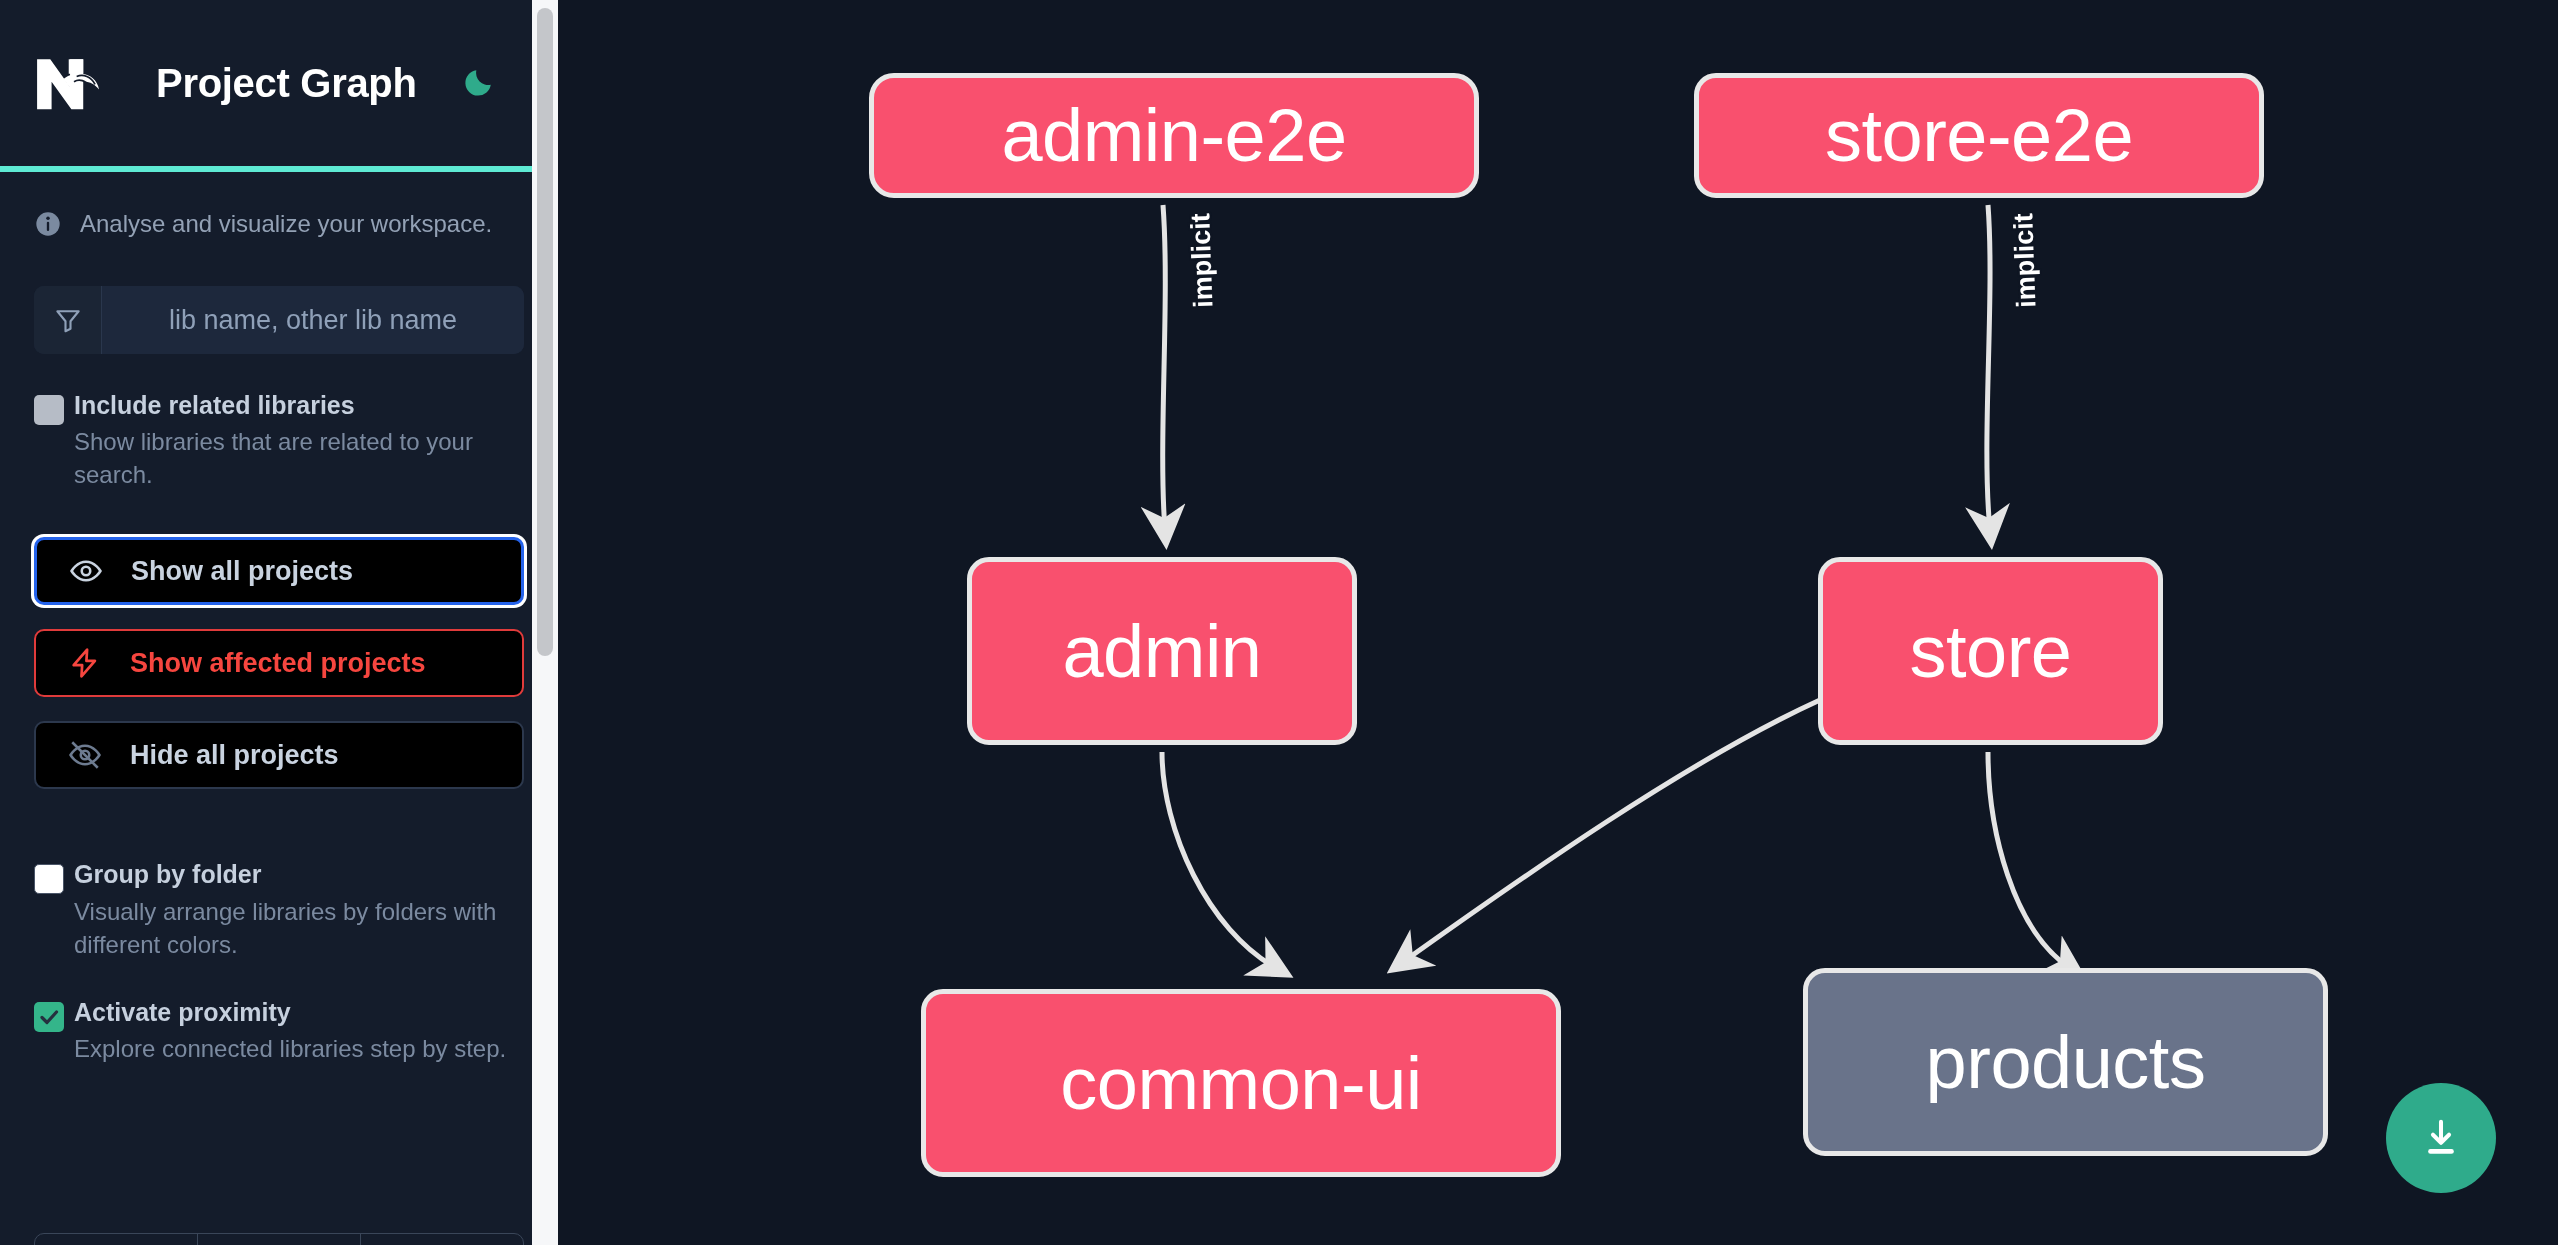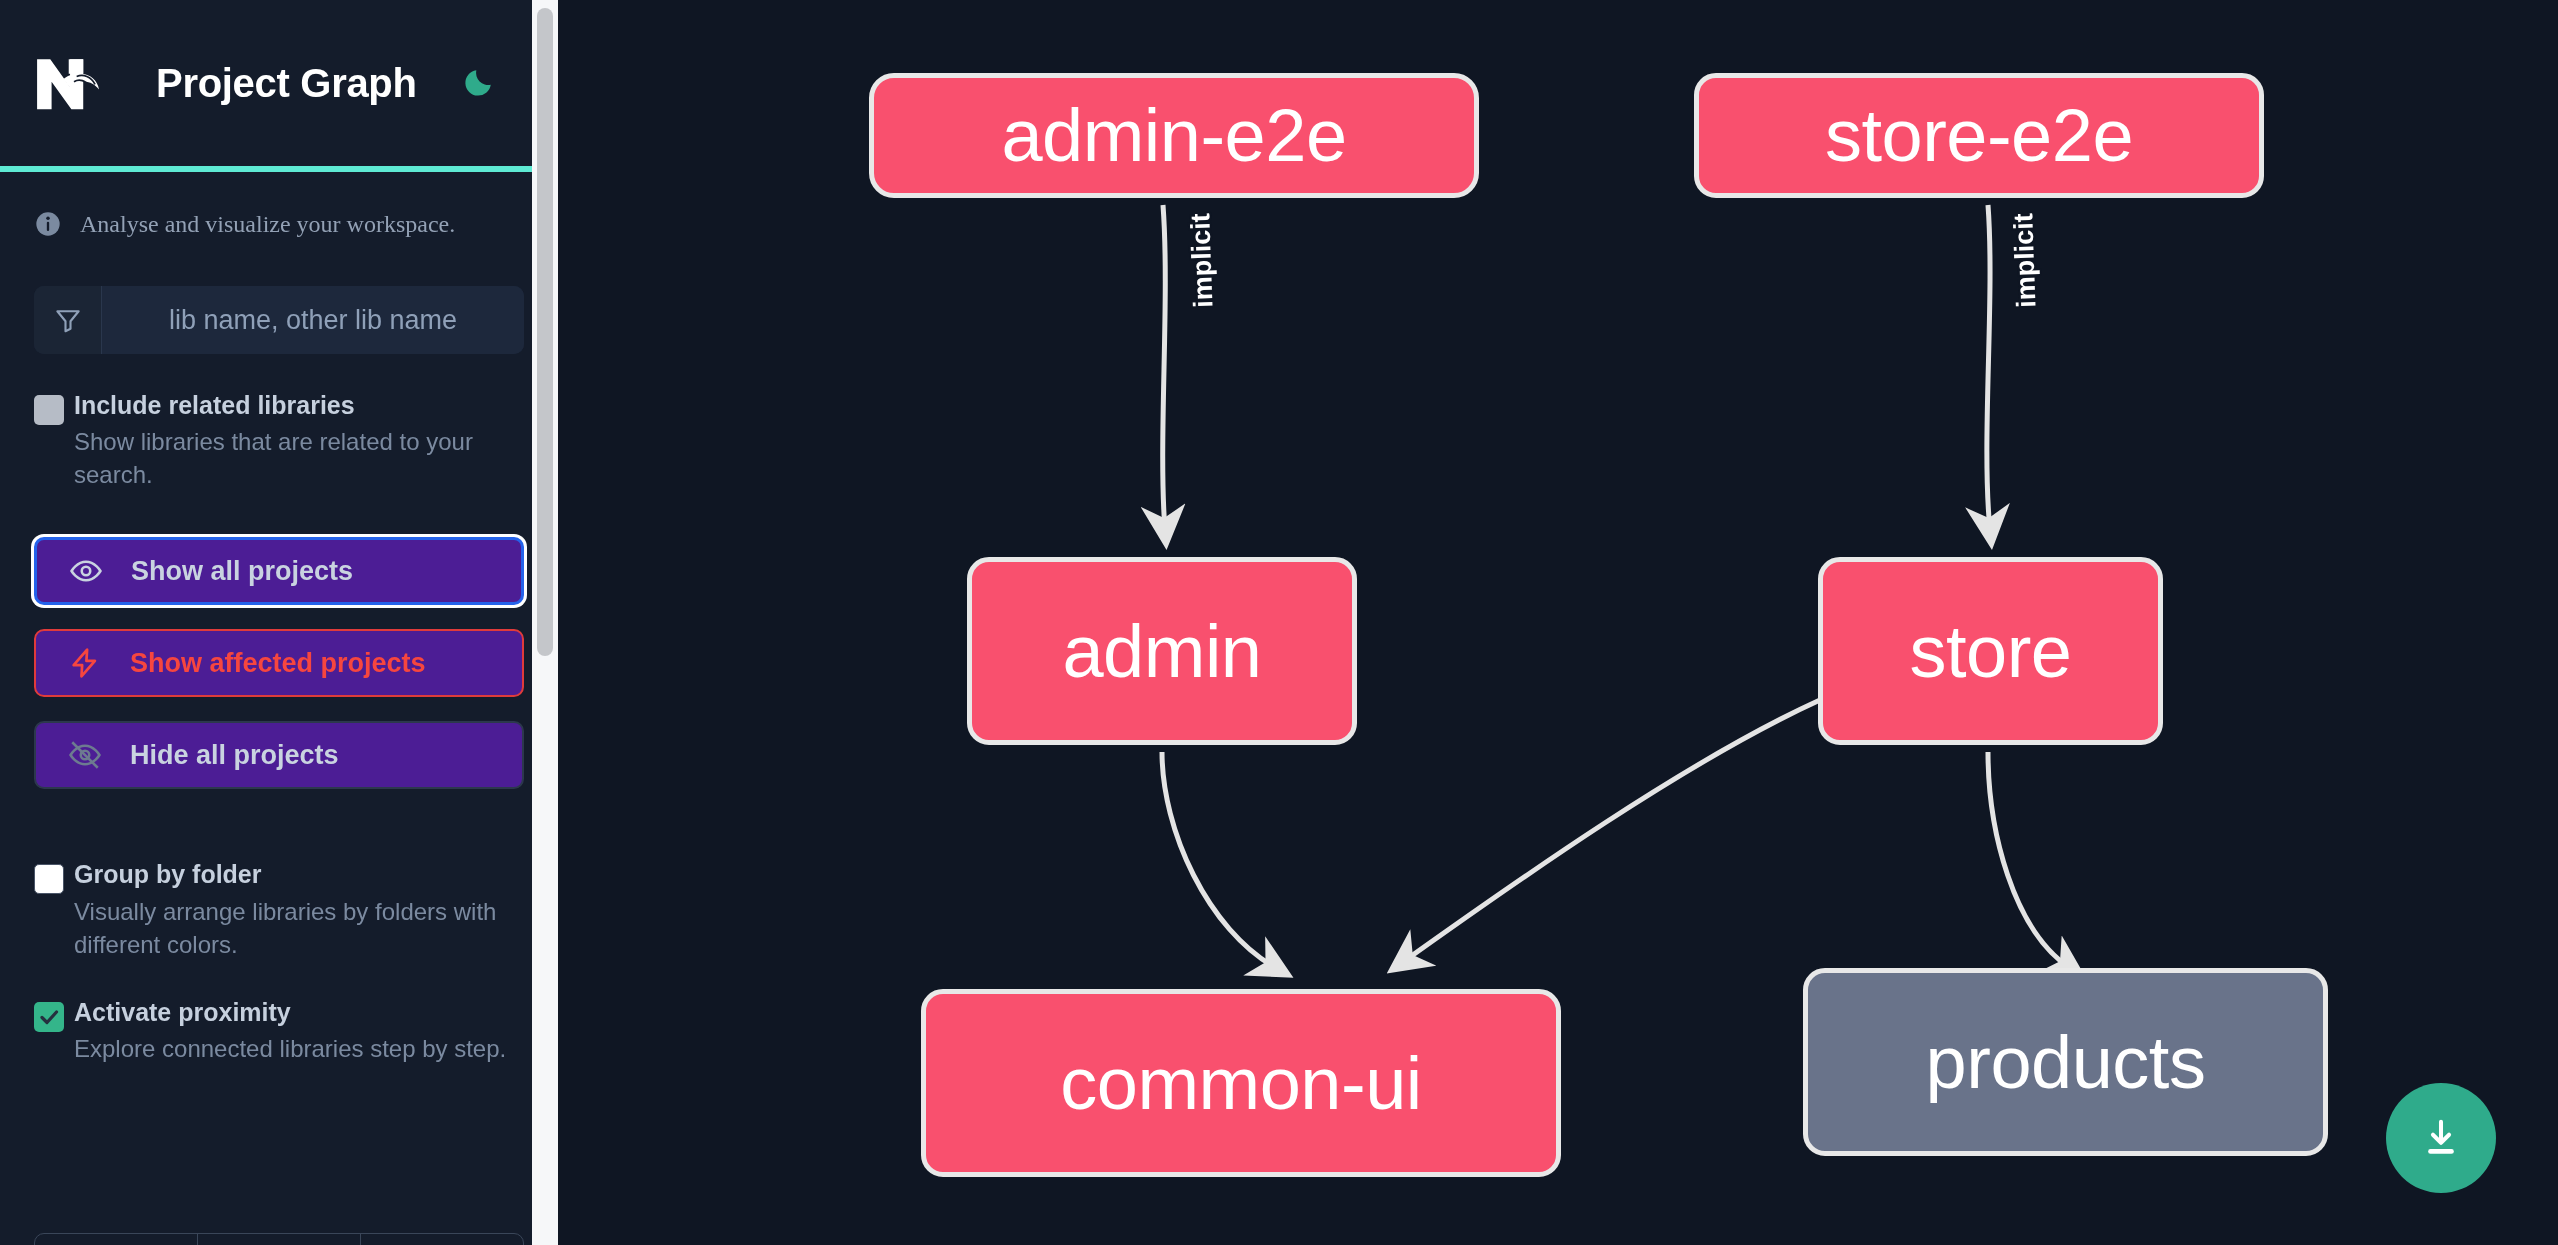--- a/index.html
+++ b/index.html
@@ -44,21 +44,20 @@
 
   .tagline {
     display: flex; align-items: center; gap: 18px;
     padding: 38px 34px 0 34px;
   }
   .tagline .info-icon { width: 28px; height: 28px; flex: 0 0 28px; }
   .tagline-text {
     color: #93a1b5;
     font-size: 24px;
     white-space: nowrap;
-    font-family: Liberation Serif, serif;
   }
 
   .search-row {
     margin: 48px 34px 0 34px;
     height: 68px;
     display: flex;
     border-radius: 10px;
     overflow: hidden;
     background: #1d283c;
   }
@@ -111,21 +110,21 @@
   }
 
   .btns { margin: 46px 34px 0 34px; display: flex; flex-direction: column; gap: 24px; }
   .btn {
     height: 68px;
     display: flex; align-items: center;
     border-radius: 10px;
     padding-left: 32px;
     gap: 28px;
     cursor: pointer;
-    background: #4c1d95;
+    background: #000000;
     border: 2px solid #2c384d;
   }
   .btn-label { font-size: 27px; font-weight: 700; color: #c9d3e0; white-space: nowrap; }
   .btn.focused {
     border: 3px solid #2563eb;
     box-shadow: 0 0 0 3px #ffffff;
   }
   .btn.danger { border: 2px solid #e03b3b; }
   .btn.danger .btn-label { color: #f6463f; }
 

